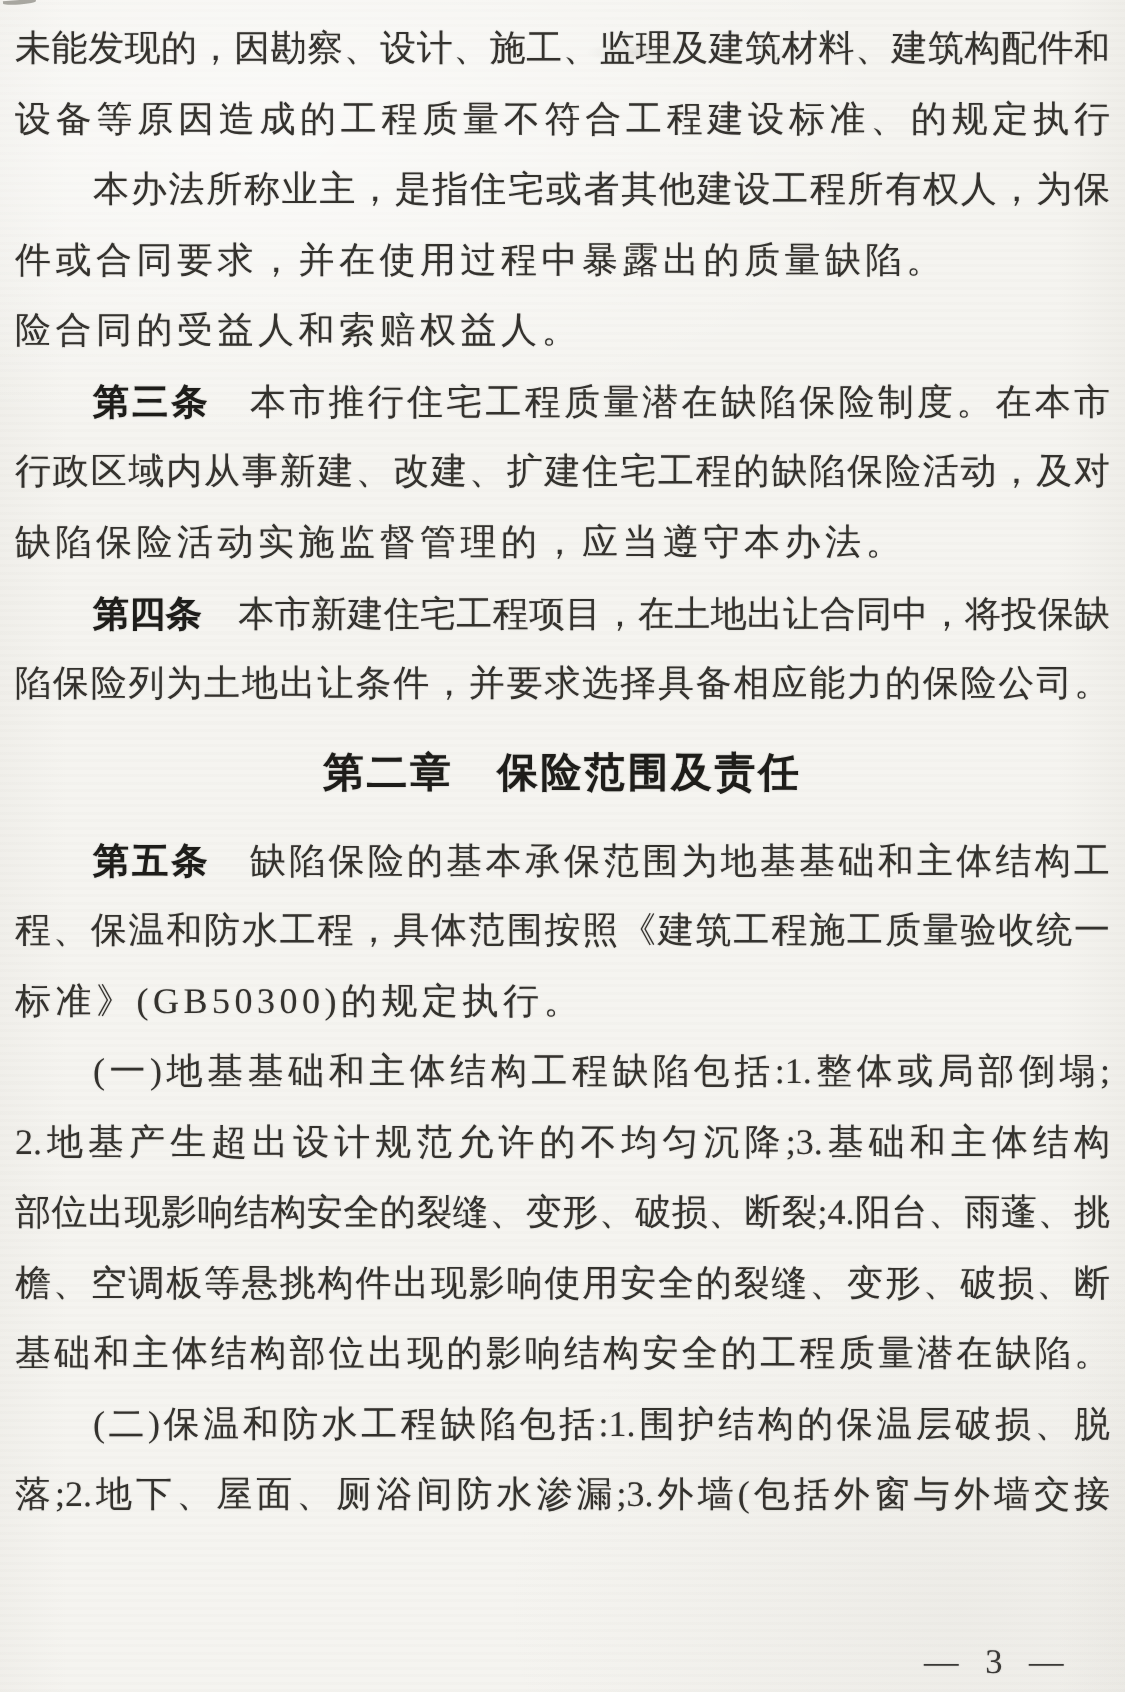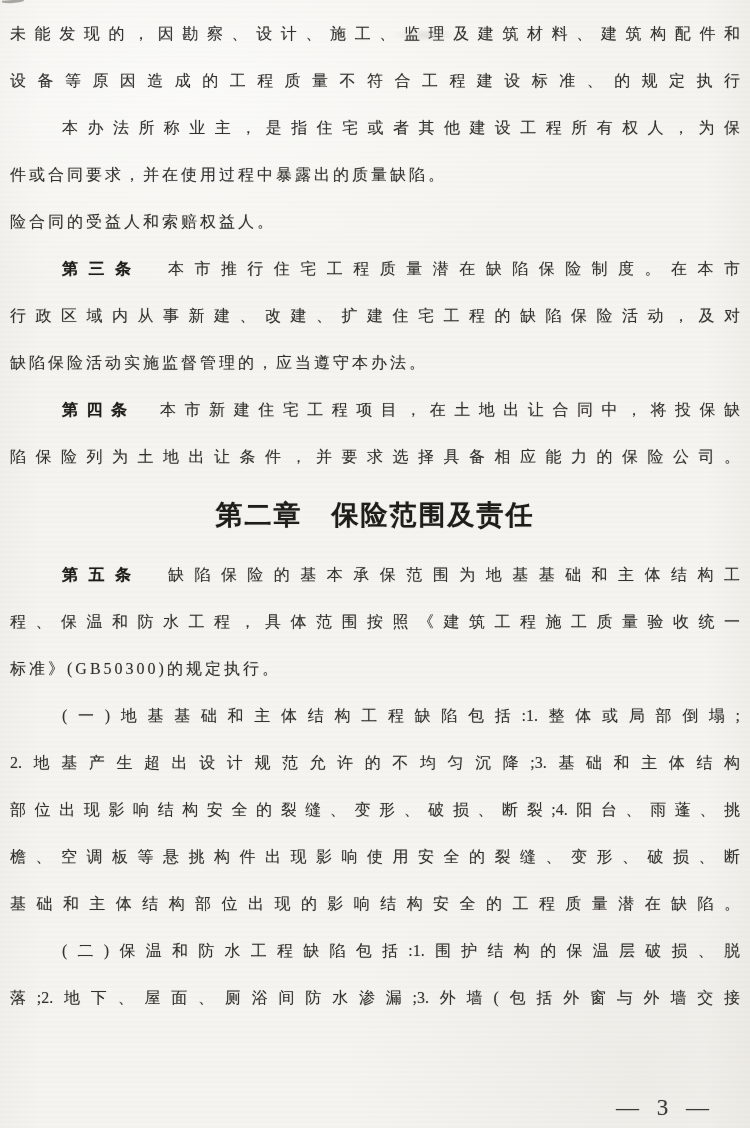--- a/index.html
+++ b/index.html
@@ -23,37 +23,37 @@
   }
   .doc-body {
     position: absolute;
     left: 10px;
     right: 10px;
     top: 10px;
   }
   .line {
     height: 47px;
     line-height: 47px;
-    font-size: 16px;
+    font-size: 24px;
     text-align: justify;
     text-align-last: justify;
     white-space: nowrap;
     overflow: hidden;
     color: var(--ink, #34322e);
     text-shadow: 0 0 1px rgba(66,62,56,0.35);
   }
   .line.last {
     text-align-last: left;
     letter-spacing: 3px;
   }
   .line.indent {
     padding-left: 52px;
   }
   .lbl {
-    font-family: Liberation Mono, monospace;
+    font-family: Liberation Sans, sans-serif;
     font-weight: 700;
     color: var(--ink-bold, #1e1d1a);
     text-shadow: 0 0 1px rgba(30,29,26,0.4);
   }
   .chapter-heading {
     height: 47px;
     line-height: 47px;
     margin: 12px 0;
     text-align: center;
     text-align-last: center;

